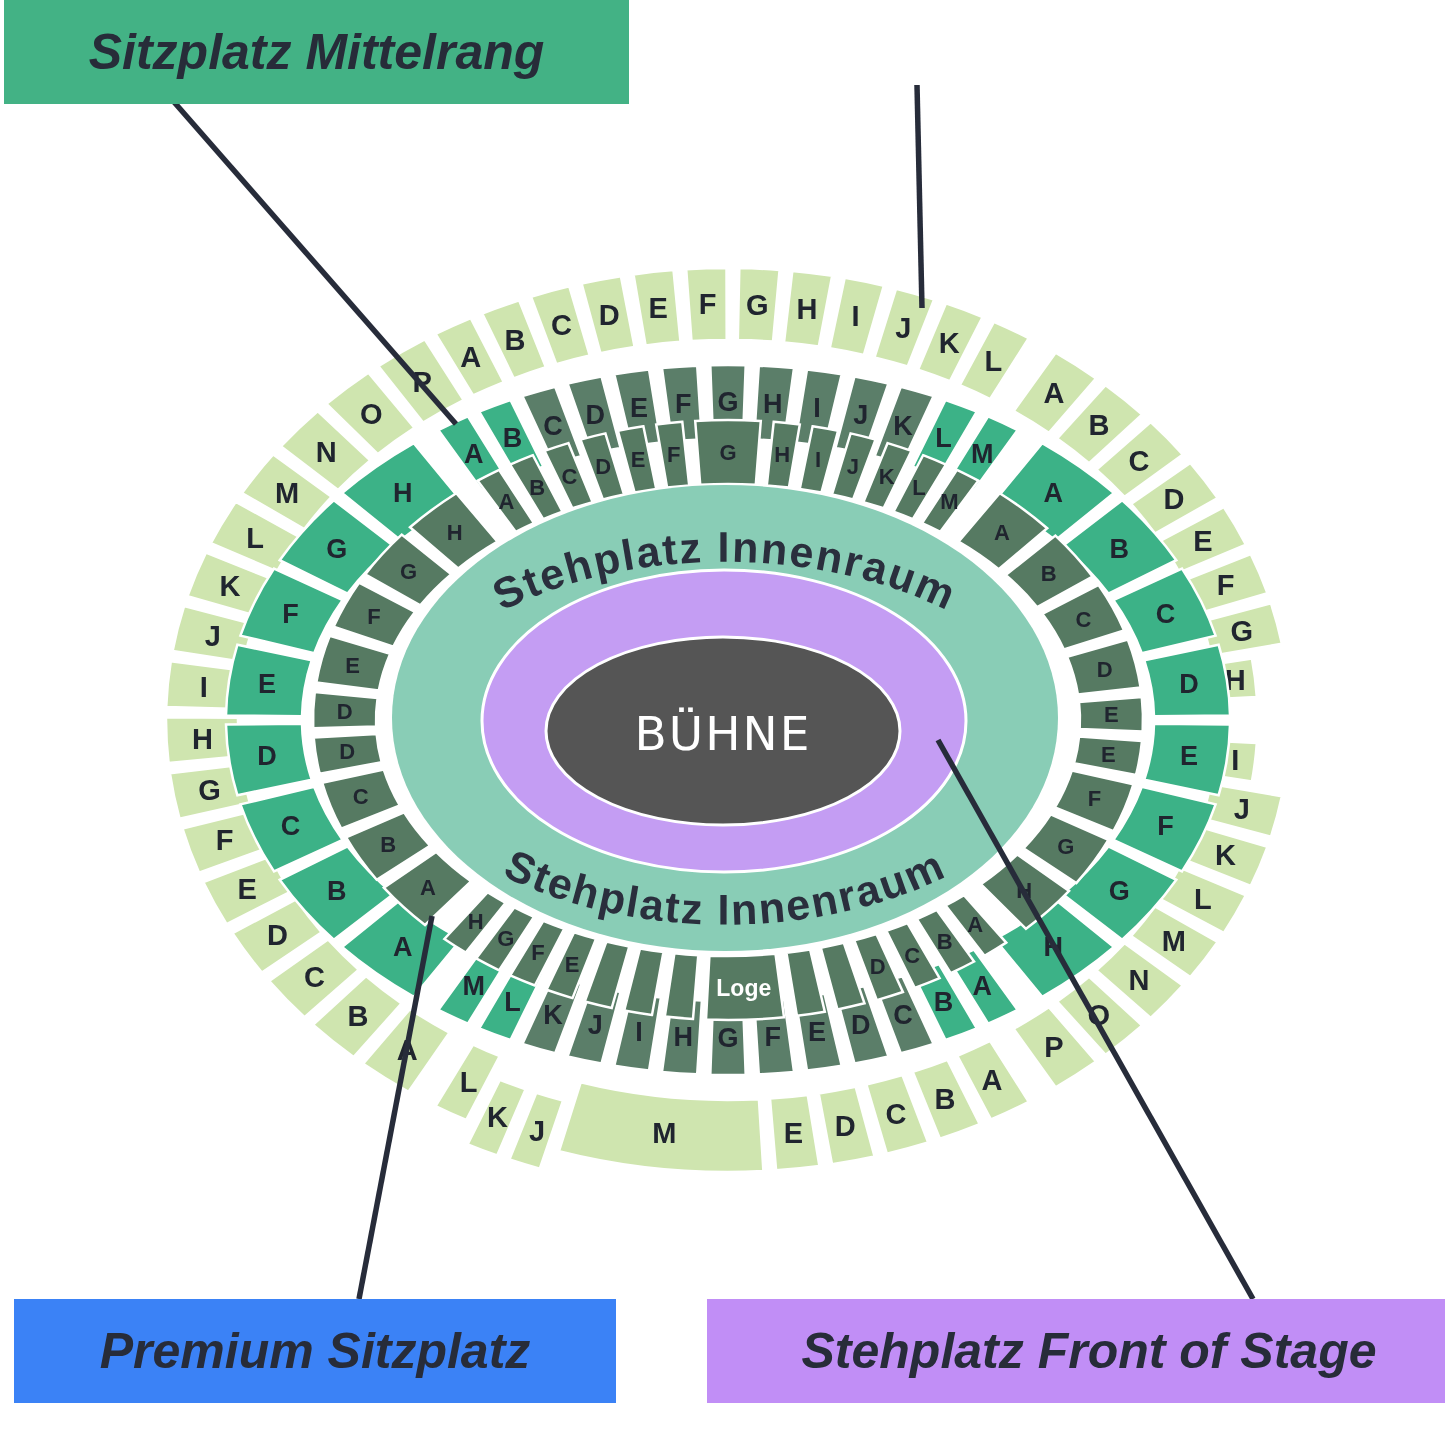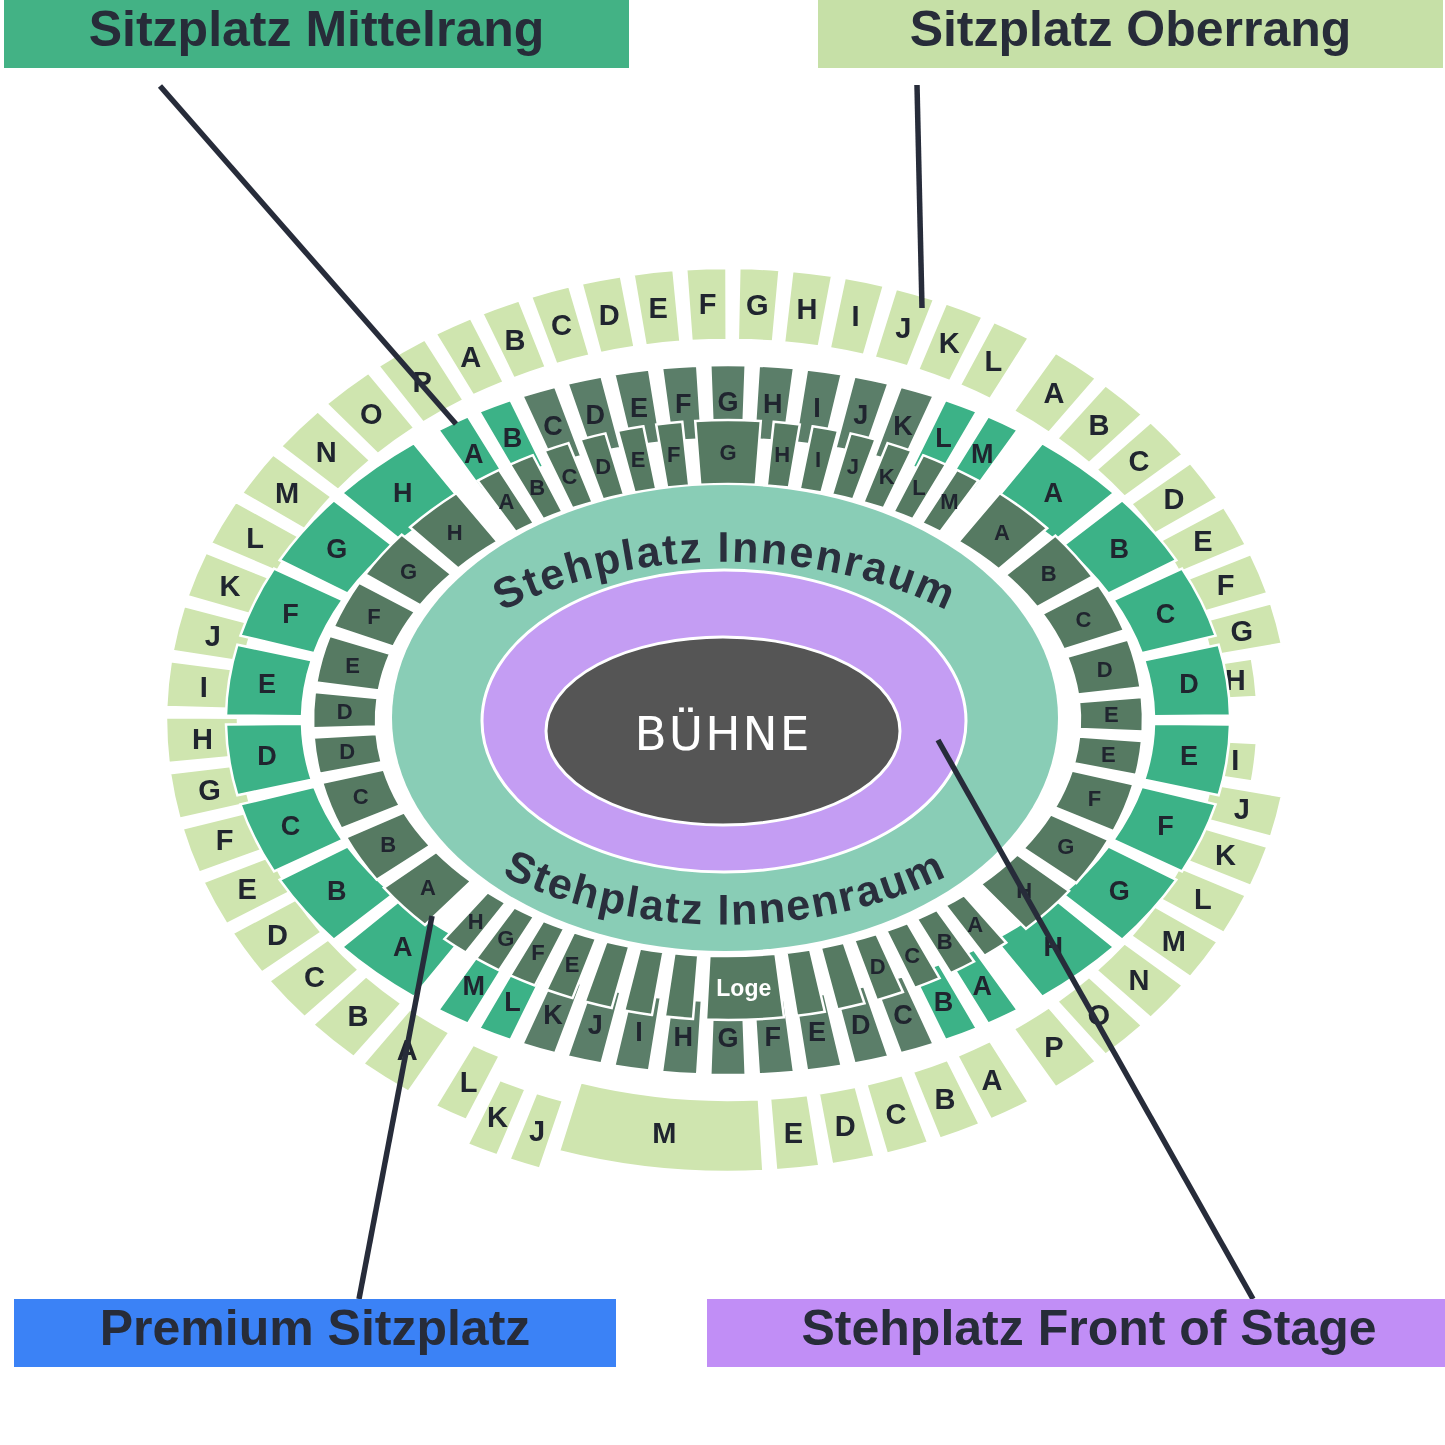--- a/index.html
+++ b/index.html
@@ -7,22 +7,22 @@
           font-family:"Liberation Sans",sans-serif;}
   #venue-svg{position:absolute;left:0;top:0;}
   .seat-block{stroke:#ffffff;stroke-width:2.5px;}
   .seat-letter{font-family:"Liberation Sans",sans-serif;font-weight:600;
                text-anchor:middle;dominant-baseline:central;pointer-events:none;}
   .curved-label{font-family:"Liberation Sans",sans-serif;font-weight:bold;font-size:43px;
                 letter-spacing:2px;fill:#2a2f3d;}
   .stage-label{font-family:"DejaVu Sans",sans-serif;font-weight:500;font-size:47px;
                fill:#ffffff;text-anchor:middle;dominant-baseline:central;letter-spacing:2px;}
   .pointer-line{stroke:#272c3a;stroke-width:5.5px;}
-  .legend-chip{position:absolute;height:68px;display:flex;align-items:flex-start;justify-content:center;
-               font-weight:bold;font-size:50px;color:#272c39;letter-spacing:0px;}
+  .legend-chip{position:absolute;height:104px;display:flex;align-items:center;justify-content:center;
+               font-weight:bold;font-size:50px;color:#272c39;letter-spacing:0px;font-style:italic;}
 </style>
 </head>
 <body>
 
 <div id="screen">
 
   <svg id="venue-svg" width="1445" height="1445" viewBox="0 0 1445 1445">
     <defs>
       <path id="arc-top" d="M 455 640 A 350 215 0 0 1 995 640" fill="none"></path>
       <path id="arc-bottom" d="M 460 850 A 350 215 0 0 0 990 850" fill="none"></path>
@@ -327,23 +327,20 @@
 
     <line class="pointer-line" x1="160" y1="86" x2="456" y2="424"></line>
     <line class="pointer-line" x1="917" y1="85" x2="922" y2="308"></line>
     <line class="pointer-line" x1="359" y1="1299" x2="432" y2="916"></line>
     <line class="pointer-line" x1="1253" y1="1299" x2="938" y2="740"></line>
   </svg>
 
   <div class="legend-chip" style="left: 4px; top: 0px; width: 625px; background: rgb(67, 178, 133);">
     <span>Sitzplatz Mittelrang</span>
   </div>
-  <div class="legend-chip" style="left: 818px; top: 0px; width: 625px; background: rgb(198, 224, 167);">
-    <span>Sitzplatz Oberrang</span>
-  </div>
   <div class="legend-chip" style="left: 14px; top: 1299px; width: 602px; background: #3b82f6;">
     <span>Premium Sitzplatz</span>
   </div>
   <div class="legend-chip" style="left: 679px; top: 1299px; width: 764px; background: rgb(193, 142, 246); margin-left: 28px;">
     <span>Stehplatz Front of Stage</span>
   </div>
 
 </div>
 
 </body></html>

